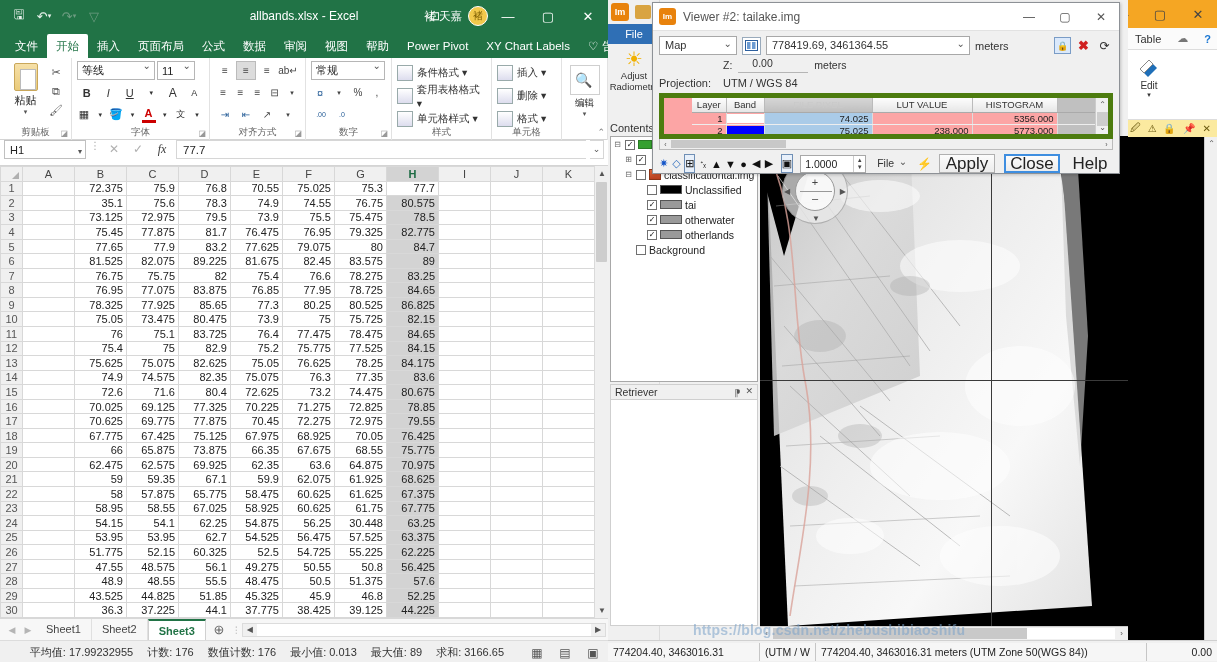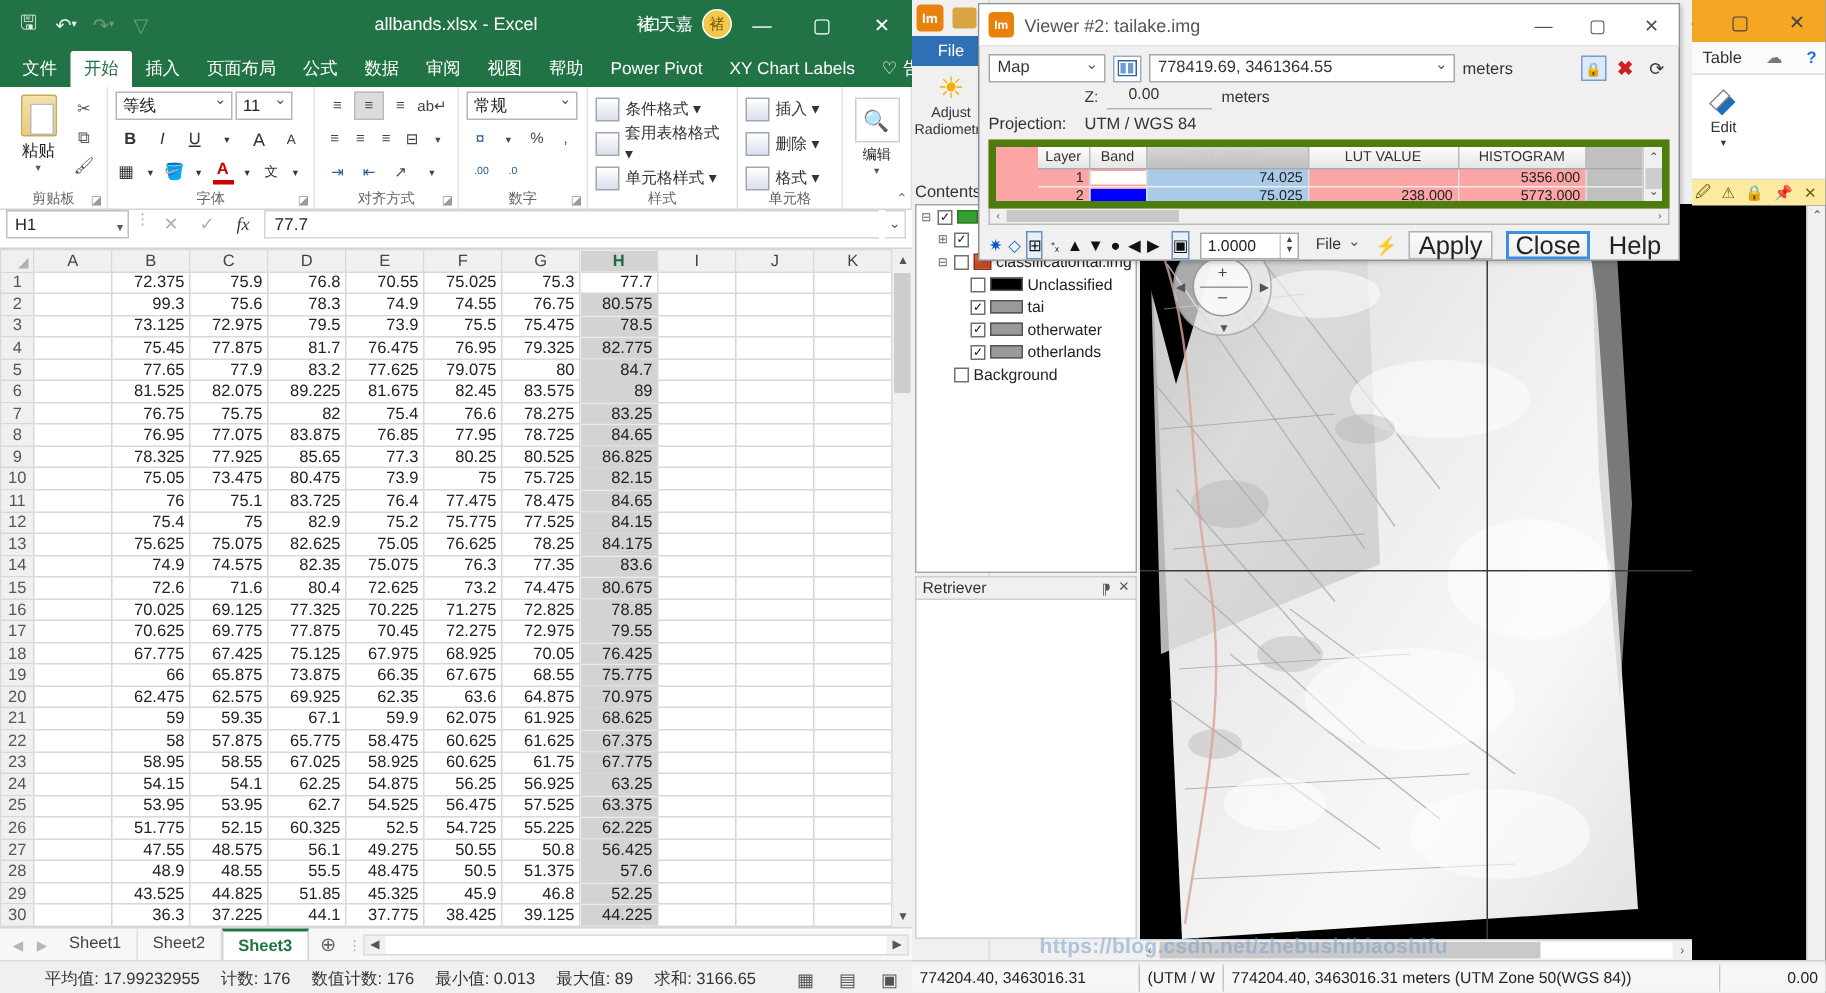--- a/index.html
+++ b/index.html
@@ -399,21 +399,21 @@
             <td class="cell">75.025</td>
             <td class="cell">75.3</td>
             <td class="cell active">77.7</td>
             <td class="cell"></td>
             <td class="cell"></td>
             <td class="cell"></td>
           </tr>
           <tr>
             <td class="rowhead">2</td>
             <td class="cell"></td>
-            <td class="cell">99.3</td>
+            <td class="cell">35.1</td>
             <td class="cell">75.6</td>
             <td class="cell">78.3</td>
             <td class="cell">74.9</td>
             <td class="cell">74.55</td>
             <td class="cell">76.75</td>
             <td class="cell selcol">80.575</td>
             <td class="cell"></td>
             <td class="cell"></td>
             <td class="cell"></td>
           </tr>
@@ -712,21 +712,21 @@
             <td class="cell"></td>
           </tr>
           <tr>
             <td class="rowhead">24</td>
             <td class="cell"></td>
             <td class="cell">54.15</td>
             <td class="cell">54.1</td>
             <td class="cell">62.25</td>
             <td class="cell">54.875</td>
             <td class="cell">56.25</td>
-            <td class="cell">56.925</td>
+            <td class="cell">30.448</td>
             <td class="cell selcol">63.25</td>
             <td class="cell"></td>
             <td class="cell"></td>
             <td class="cell"></td>
           </tr>
           <tr>
             <td class="rowhead">25</td>
             <td class="cell"></td>
             <td class="cell">53.95</td>
             <td class="cell">53.95</td>

